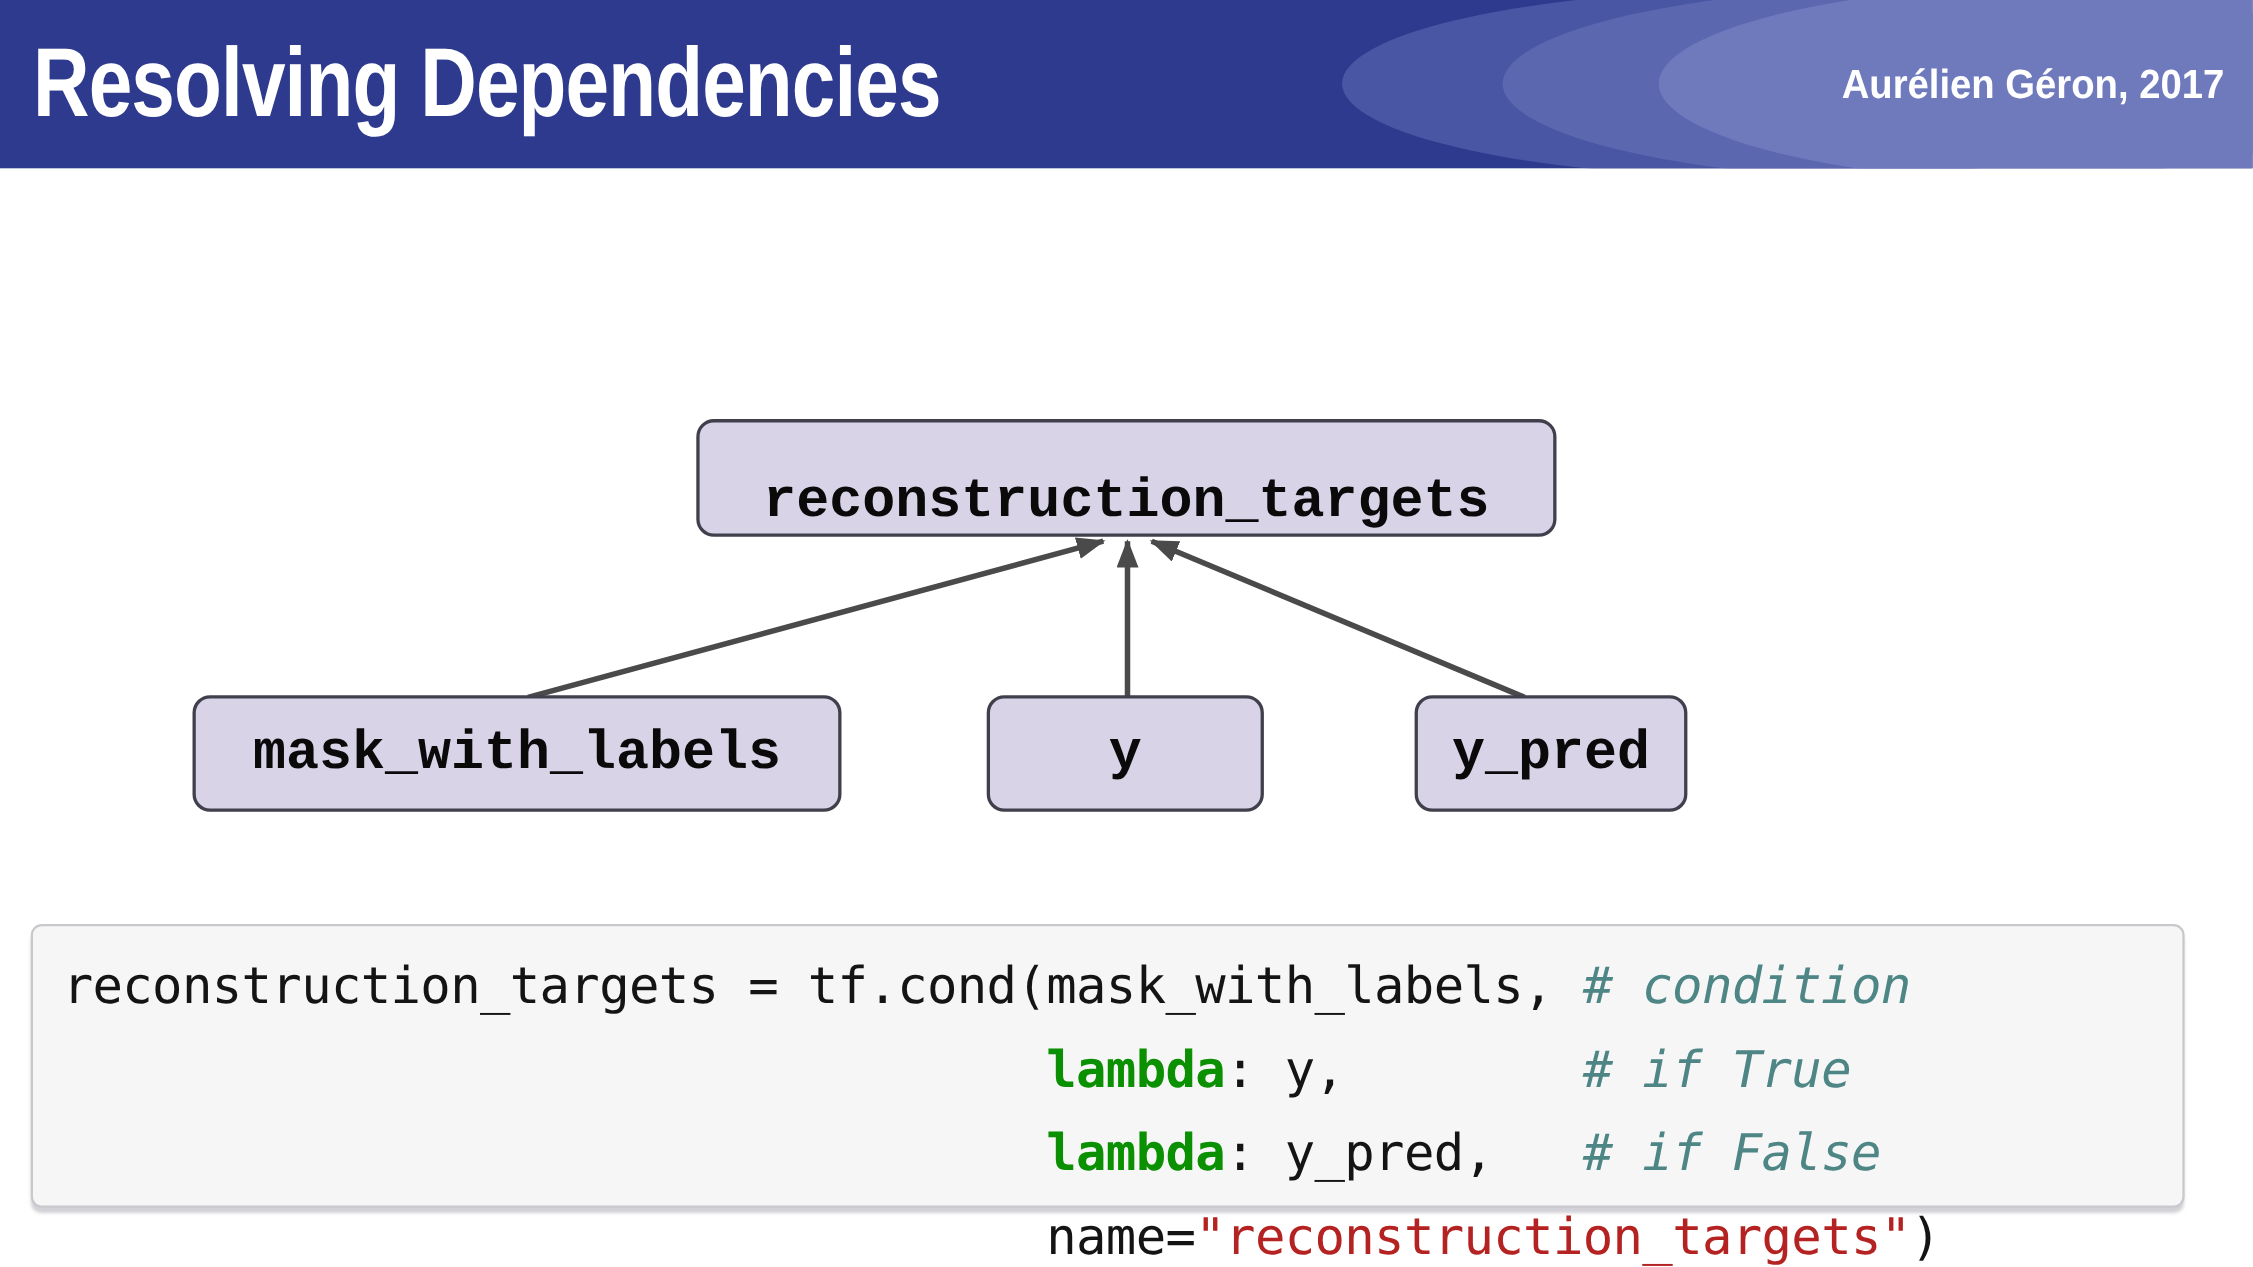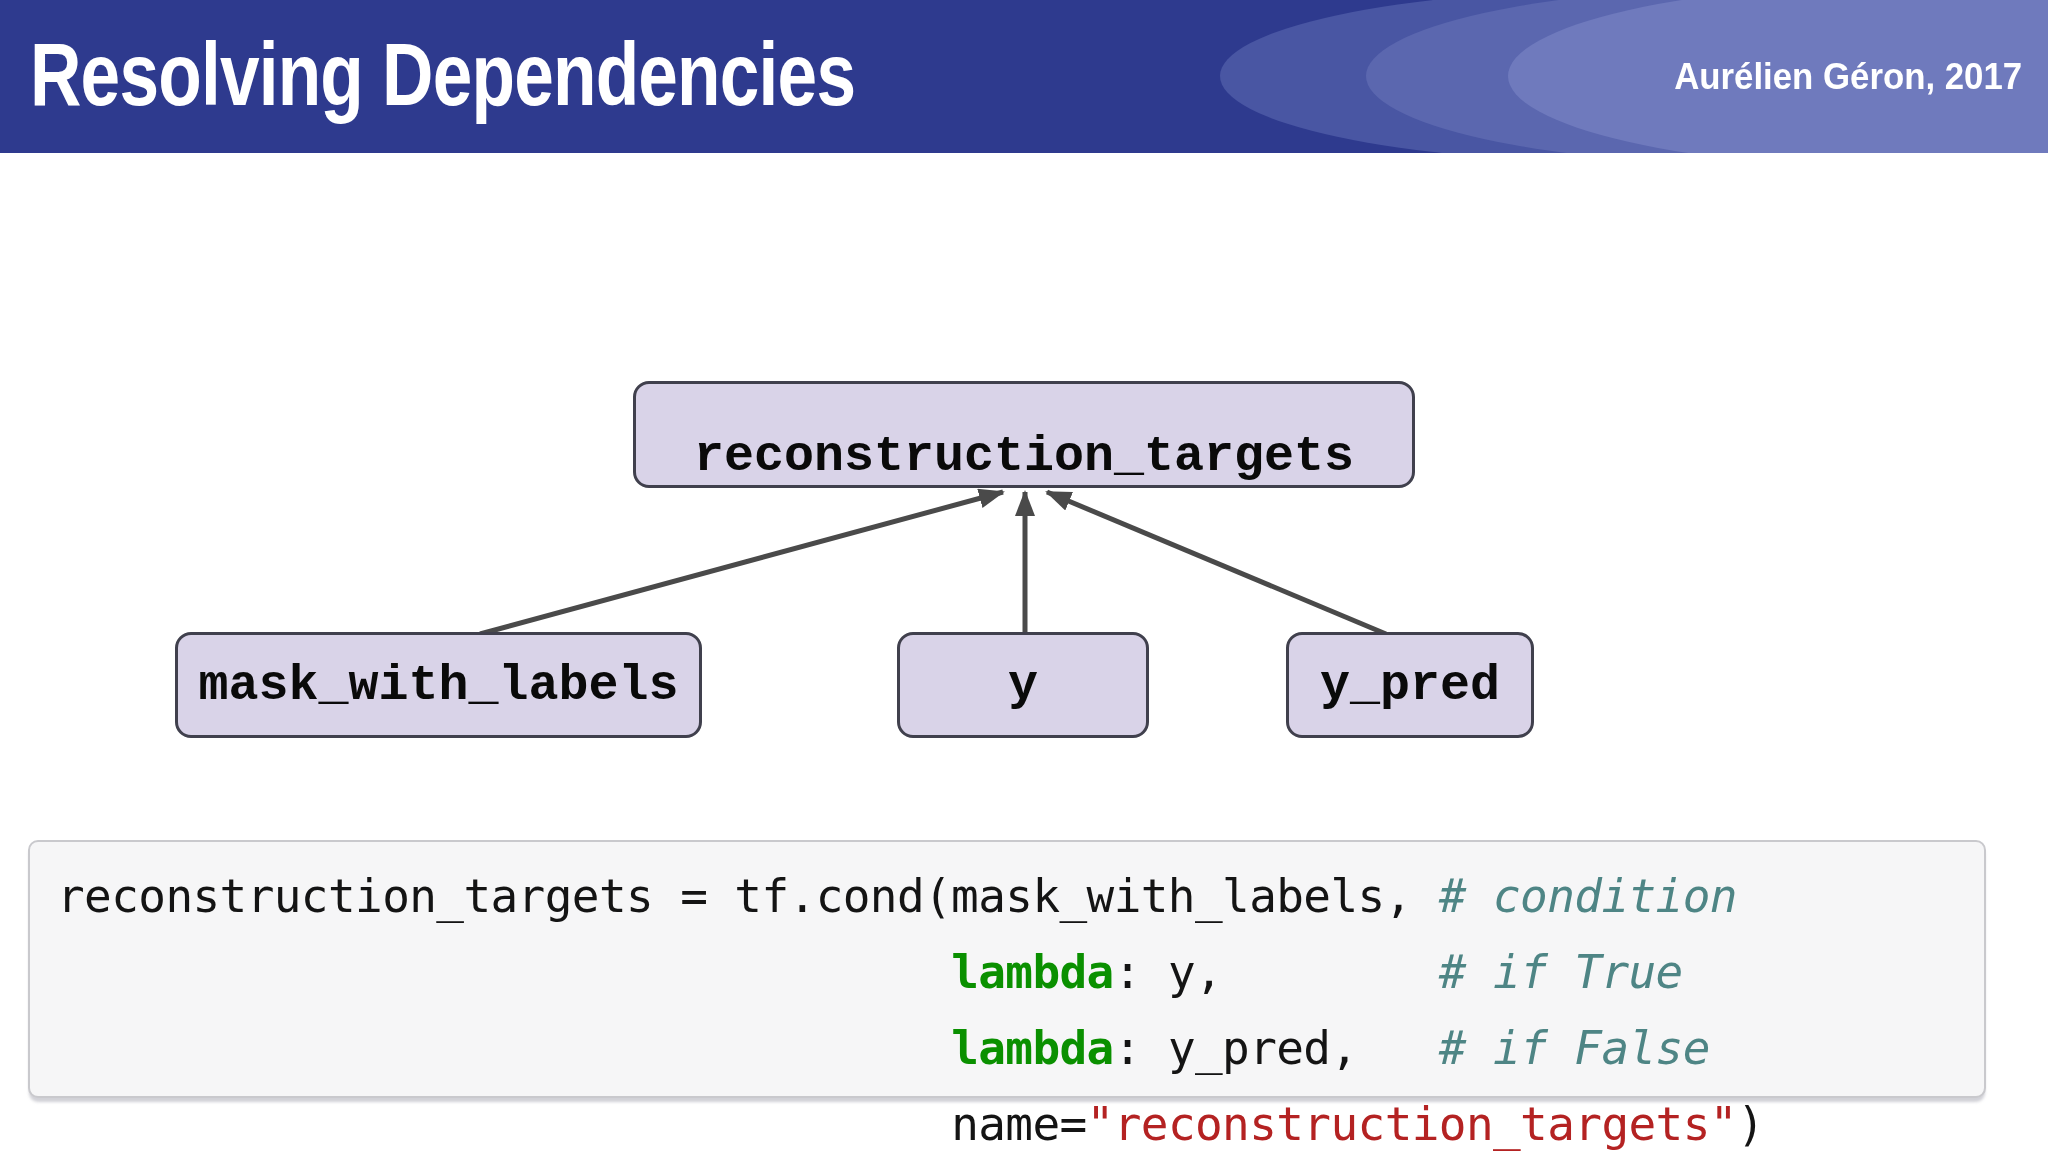--- a/index.html
+++ b/index.html
@@ -56,21 +56,21 @@
     display: flex;
     align-items: center;
     justify-content: center;
     font-family: "Liberation Mono", monospace;
     font-weight: bold;
     font-size: 50px;
     color: #0a0a0a;
     white-space: nowrap;
   }
   .node-target { left: 633px;  top: 381px; width: 782px; height: 107px; align-items: flex-end; }
-  .node-mask   { left: 175px;  top: 632px; width: 527px; height: 106px; }
+  .node-mask   { left: 175px;  top: 632px; width: 590px; height: 106px; }
   .node-y      { left: 897px;  top: 632px; width: 252px; height: 106px; }
   .node-ypred  { left: 1286px; top: 632px; width: 248px; height: 106px; }
 
   
   .code-panel {
     position: absolute;
     left: 28px; top: 840px;
     width: 1958px; height: 258px;
     box-sizing: border-box;
     background: var(--code-bg);

